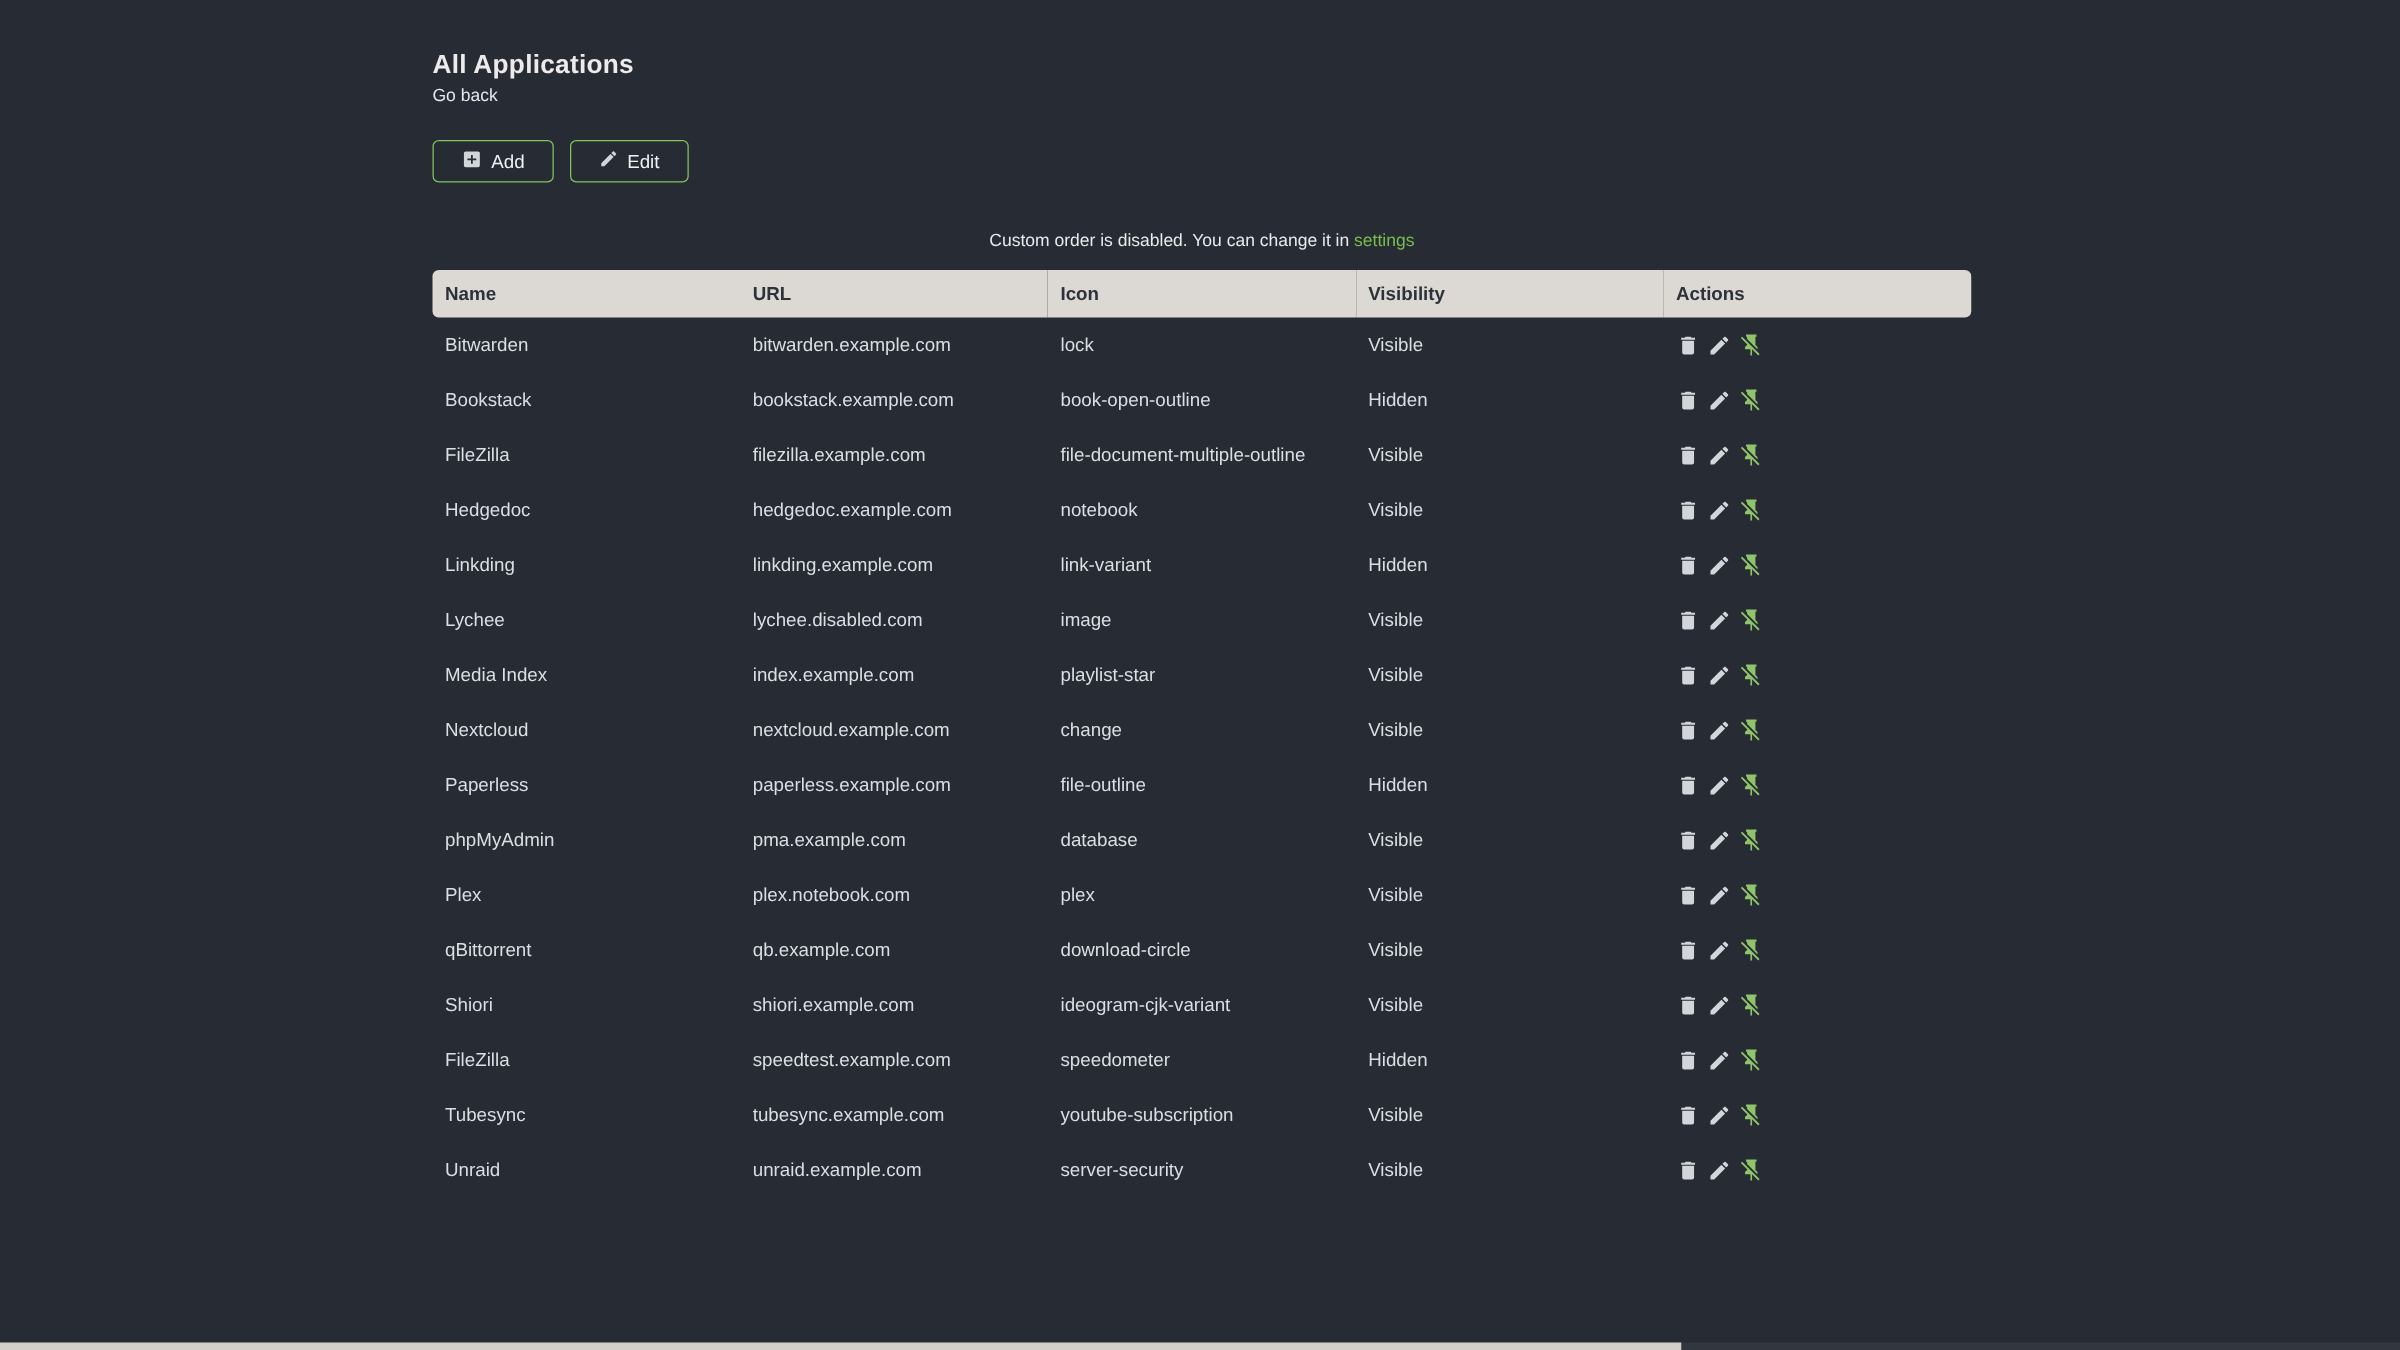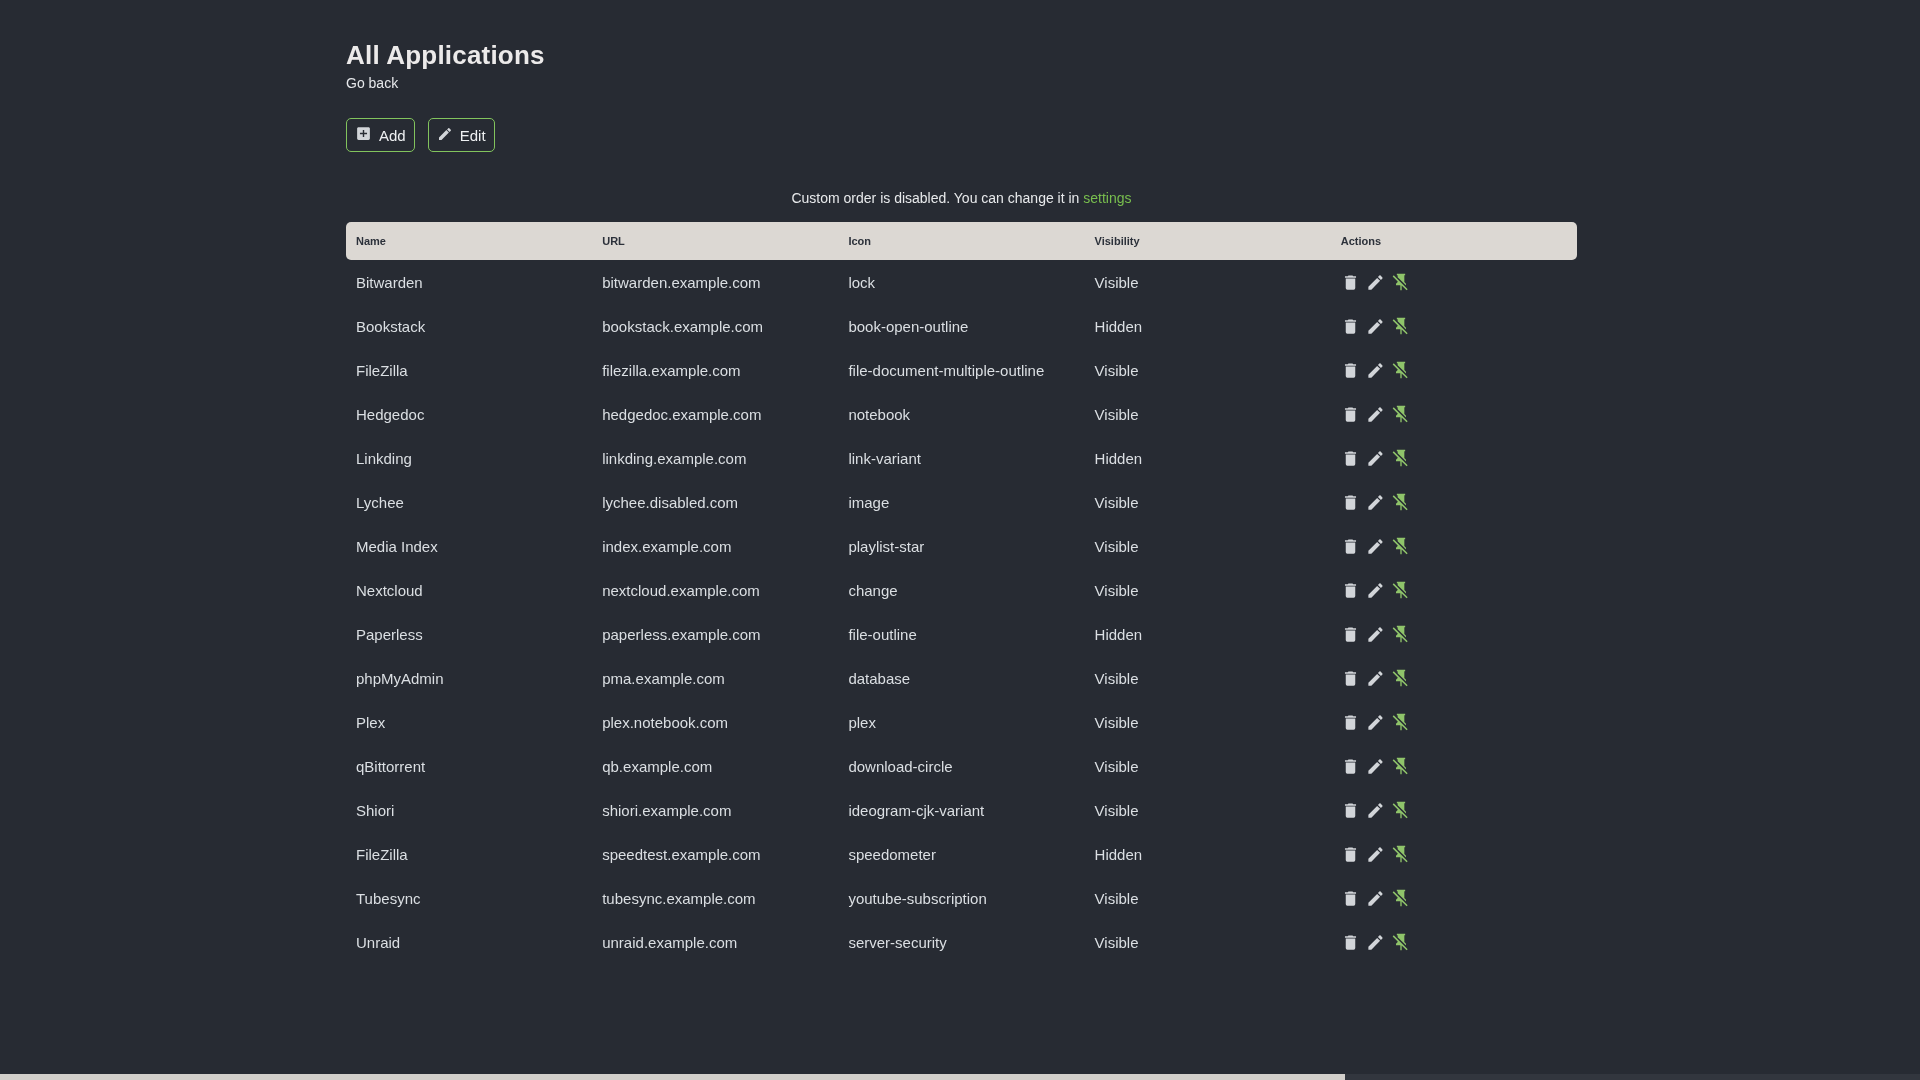--- a/index.html
+++ b/index.html
@@ -11,39 +11,39 @@
     overflow: hidden;
     position: relative;
   }
   .content {
     position: absolute;
     left: 346px; top: 40px;
     width: 1231px;
   }
   .page-title {
     margin: 0;
-    font-size: 26px;
+    font-size: 21px;
     font-weight: 700;
     color: #eceaea;
     letter-spacing: 0.2px;
   }
   .go-back {
     display: inline-block;
     margin-top: 4px;
     font-size: 14px;
     color: #e6e8eb;
     cursor: pointer;
     text-decoration: none;
   }
   .toolbar { margin-top: 26px; display: flex; gap: 13px; }
   .btn {
     display: inline-flex;
     align-items: center;
     gap: 7px;
-    padding: 7px 8px;
+    padding: 7px 22px;
     background: transparent;
     border: 1px solid #82c45d;
     border-radius: 5px;
     color: #eef0f2;
     font-size: 15px;
     font-family: "Liberation Sans", sans-serif;
     cursor: pointer;
     height: 34px;
   }
   .btn svg { flex: 0 0 auto; }
@@ -60,21 +60,21 @@
   }
   table.apps {
     margin-top: 16px;
     width: 100%;
     border-collapse: separate;
     border-spacing: 0;
   }
   table.apps th {
     background: #dcd8d3;
     color: #2c313a;
-    font-size: 11px;
+    font-size: 15px;
     font-weight: 700;
     text-align: left;
     padding: 10px 10px;
     height: 38px;
     width: 20%;
   }
   table.apps th:first-child { border-radius: 5px 0 0 5px; }
   table.apps th:last-child  { border-radius: 0 5px 5px 0; }
   table.apps td {
     padding: 12px 10px;

